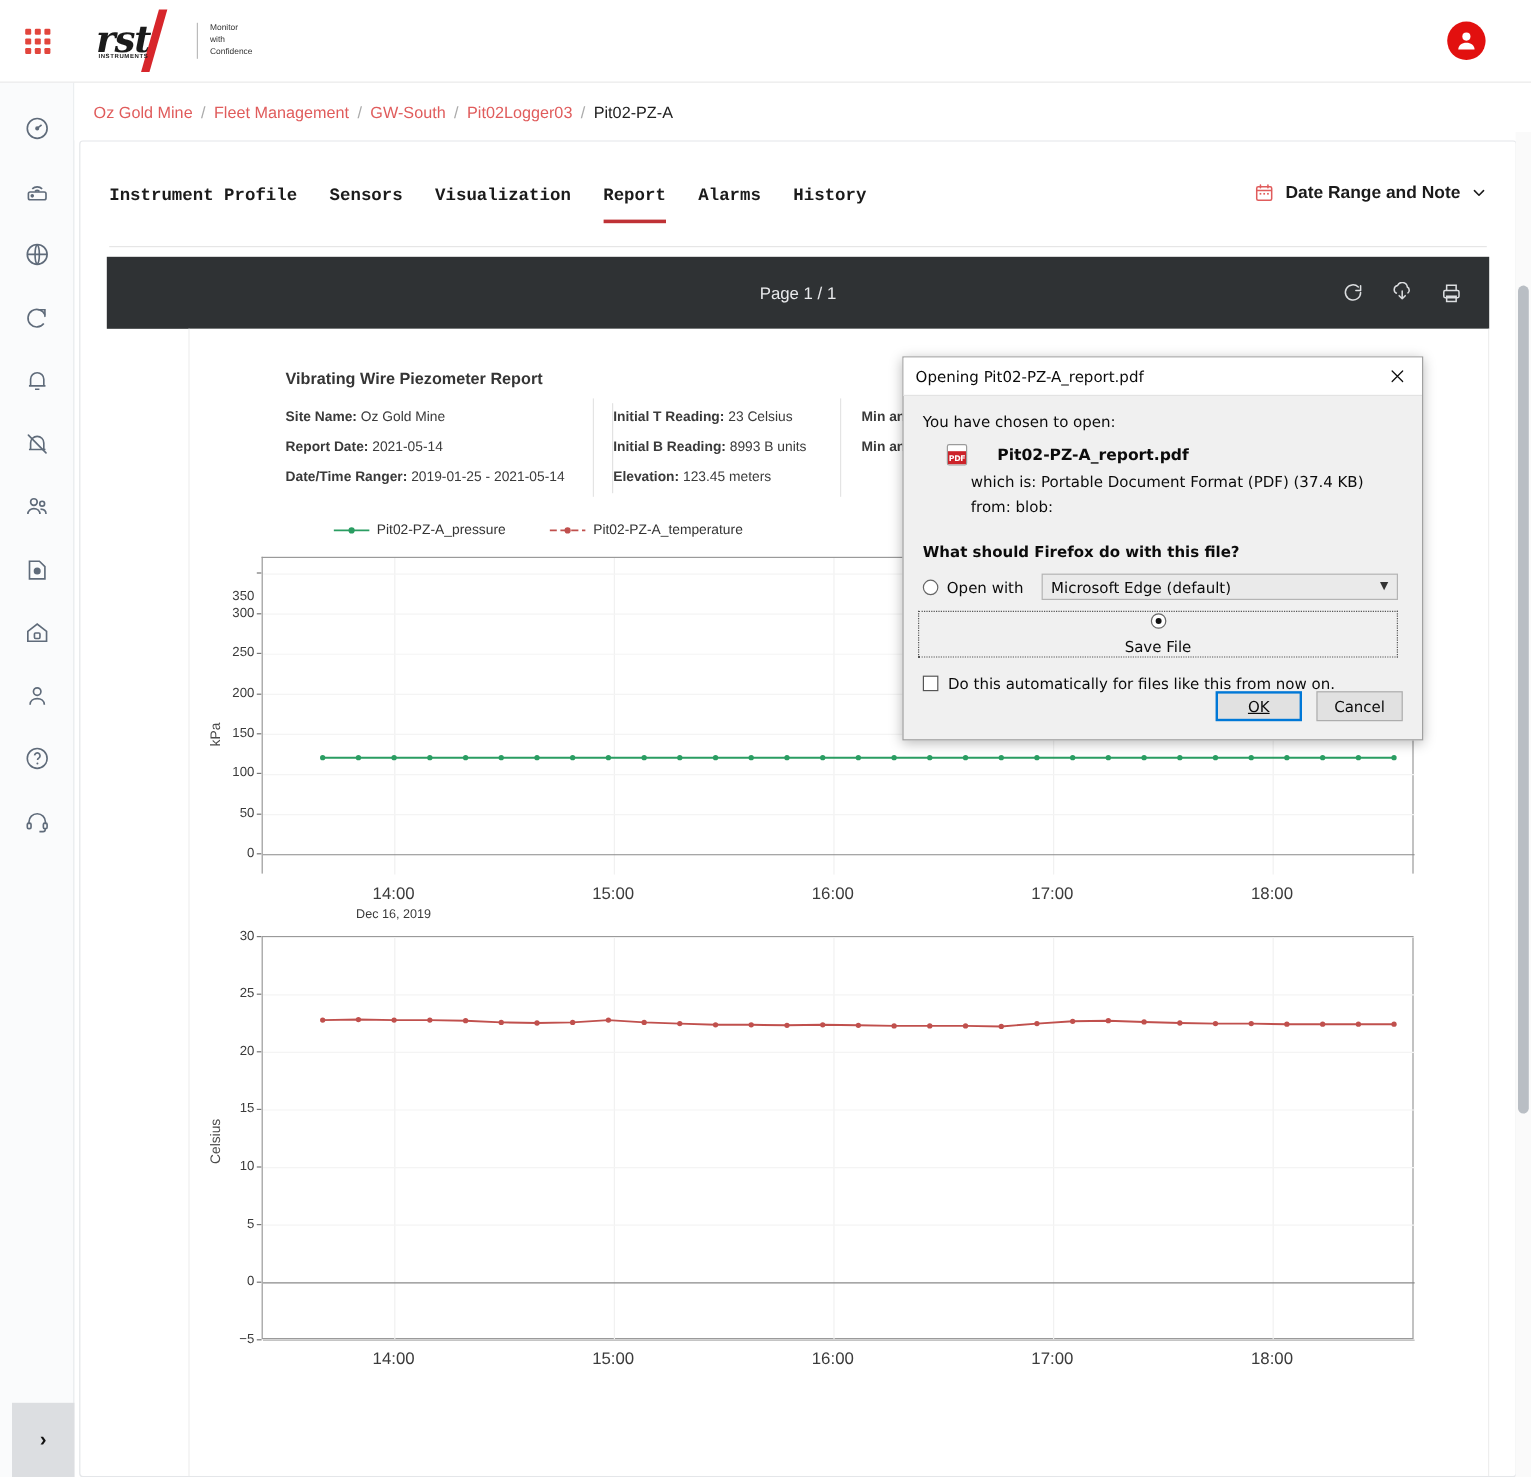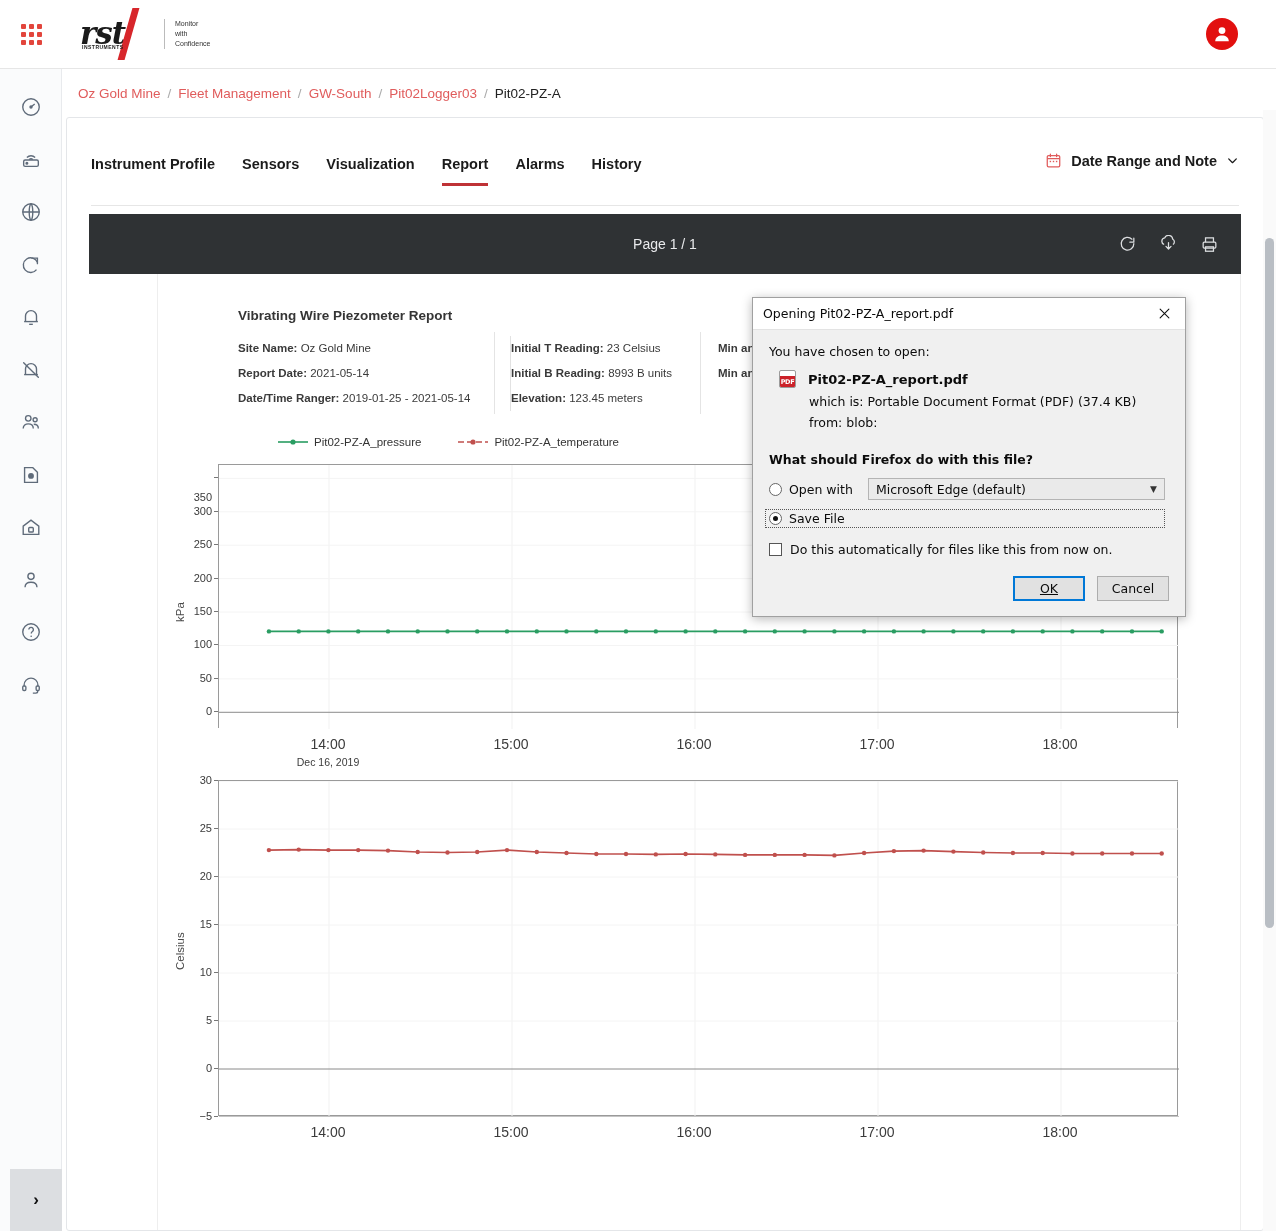--- a/index.html
+++ b/index.html
@@ -83,21 +83,21 @@
     overflow: hidden;
   }
 
   
   #tabs {
     position: relative; height: 56px; margin: 32px 24px 0 24px;
     border-bottom: 1px solid #e6e6e6; display: flex; align-items: flex-start;
   }
   .tab {
     font-size: 14.5px; font-weight: bold; color: #1b1b1b; cursor: pointer;
-    padding: 6px 0 13px 0; margin-right: 27px; position: relative; white-space: nowrap;
+    padding: 6px 0 13px 0; margin-right: 27px; position: relative; white-space: nowrap; font-family: Liberation Mono, monospace;
   }
   .tab.active::after {
     content: ""; position: absolute; left: 0; right: 0; bottom: -1px;
     height: 3px; background: #bf3236;
   }
   #daterange {
     position: absolute; right: 0; top: 2px; display: flex; align-items: center;
     gap: 9px; cursor: pointer;
   }
   #daterange .dr-label { font-size: 14.5px; font-weight: bold; color: #1b1b1b; }
@@ -153,21 +153,21 @@
     height: 32px; background: #ffffff; display: flex; align-items: center;
     padding: 0 0 0 10px; border-bottom: 1px solid #e3e3e3;
   }
   #dlg-title { font-size: 12.5px; color: #0b0b0b; }
   #dlg-close {
     margin-left: auto; width: 42px; height: 32px; display: flex; align-items: center; justify-content: center;
     cursor: pointer; font-size: 17px; color: #111;
   }
   #dlg-body { padding: 14px 20px 0 16px; }
   #dlg-chosen { margin-bottom: 11px; }
-  #dlg-filerow { display: flex; align-items: center; gap: 12px; margin-left: 10px; }
+  #dlg-filerow { display: flex; align-items: center; gap: 25px; margin-left: 20px; }
   #pdf-icon {
     width: 17px; height: 18px; background: #fff; border: 1px solid #9b9b9b; border-radius: 2px;
     position: relative; overflow: hidden; flex: none;
   }
   #pdf-icon::after {
     content: "PDF"; position: absolute; left: 0; right: 0; bottom: 0; height: 11px;
     background: #cc2229; color: #fff; font-size: 6.5px; font-weight: bold;
     display: flex; align-items: center; justify-content: center; letter-spacing: -.3px;
   }
   #dlg-filename { font-weight: bold; font-size: 13px; }
@@ -181,21 +181,21 @@
   .radio.on::after {
     content: ""; position: absolute; left: 3px; top: 3px; width: 5px; height: 5px;
     border-radius: 50%; background: #111;
   }
   .dlg-radio-label { white-space: nowrap; }
   #open-with-select {
     flex: 1; height: 22px; margin-left: 8px; background: #eaeaea; border: 1px solid #b4b4b4;
     display: flex; align-items: center; padding: 0 7px; font-size: 12.5px; cursor: pointer;
   }
   #open-with-select .caret { margin-left: auto; font-size: 9px; color: #333; }
-  #savefile-row { border: 1px dotted #555; padding: 1px 3px; margin-left: -4px; margin-top: 9px; }
+  #savefile-row { border: 1px dotted #555; padding: 1px 3px; margin-left: -4px; margin-top: 9px; flex-direction: column; }
   .dlg-check-row { display: flex; align-items: center; margin-top: 14px; gap: 8px; }
   .checkbox { width: 13px; height: 13px; border: 1px solid #555; background: #fff; flex: none; cursor: pointer; }
   #dlg-buttons { position: absolute; right: 16px; bottom: 15px; display: flex; gap: 12px; }
   .dlg-btn {
     width: 72px; height: 25px; background: #e1e1e1; border: 1px solid #adadad;
     display: flex; align-items: center; justify-content: center; font-size: 12.5px; cursor: pointer;
   }
   .dlg-btn.default { border: 2px solid #0078d7; text-decoration: underline; }
 </style>
 </head>

